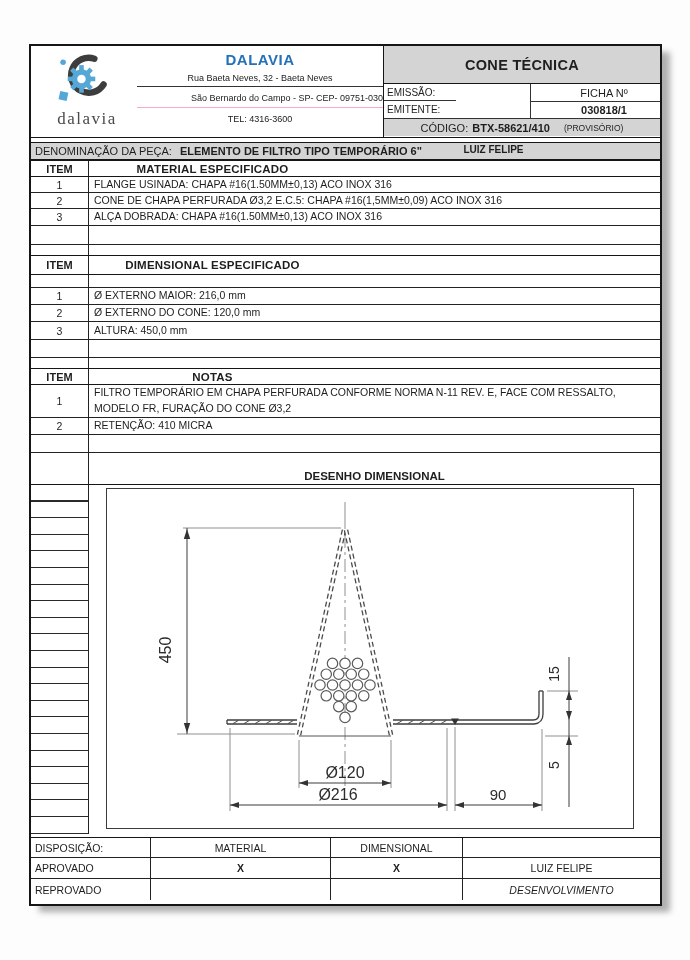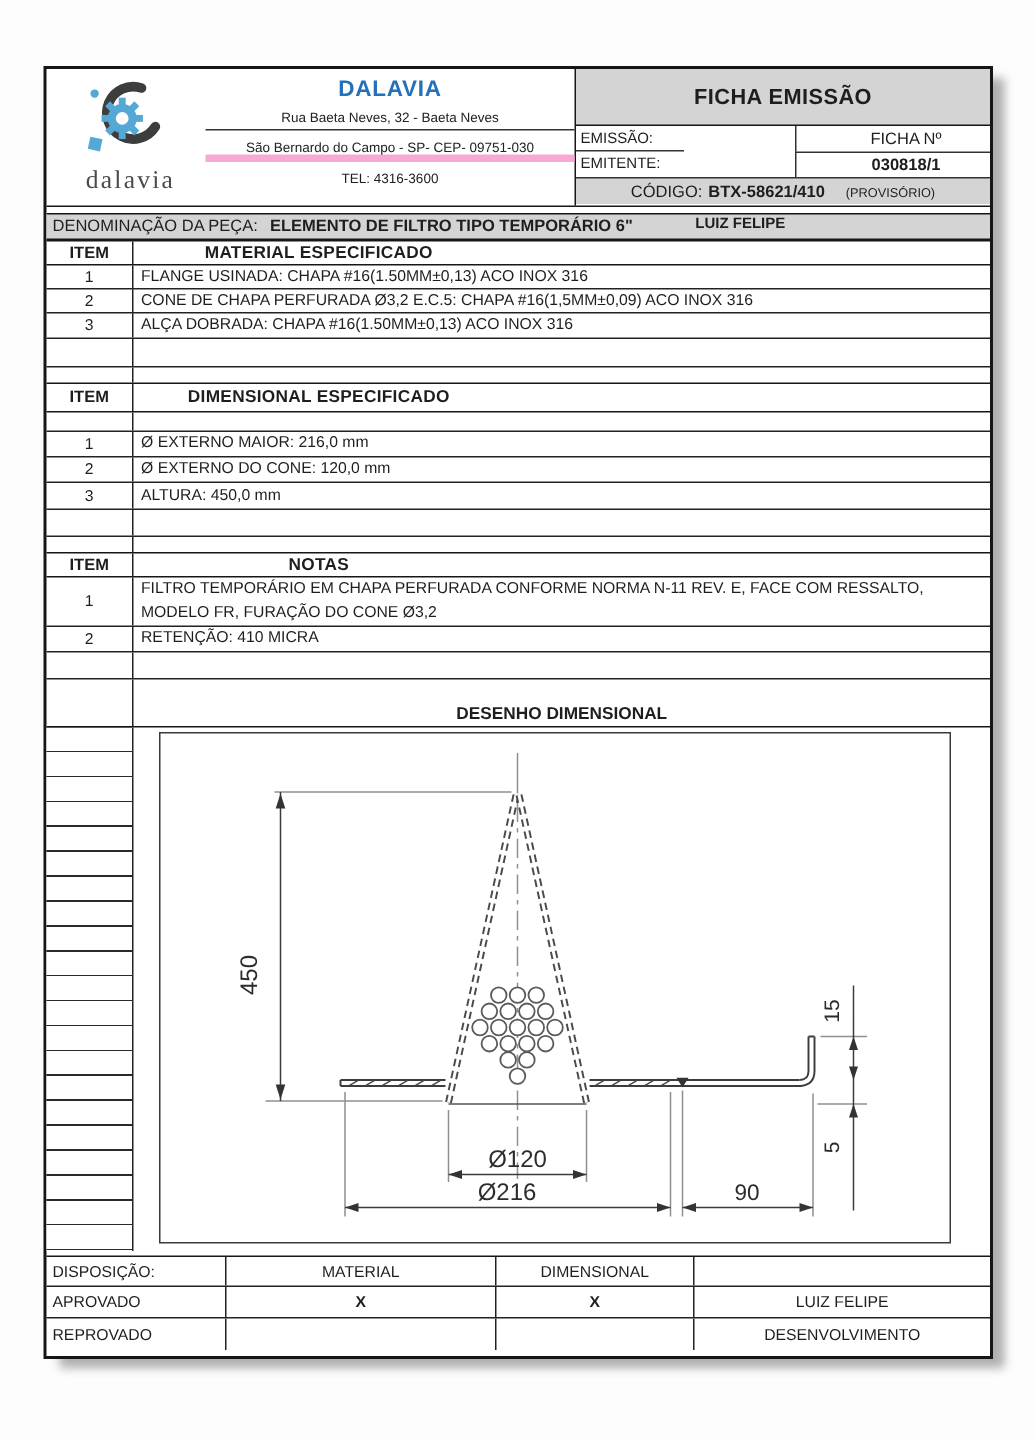--- a/index.html
+++ b/index.html
@@ -14,21 +14,21 @@
 
   
   .header { display:grid; grid-template-columns:352px 1fr; height:92px; border-bottom:1.5px solid #161616; }
   .company { position:relative; }
   .logo { position:absolute; left:6px; top:3px; width:100px; text-align:center; }
   .logo-text { font-family:"Liberation Serif", serif; font-size:17px; color:#4a4a4a; letter-spacing:1.5px; margin-top:-2px; }
   .company-lines { margin-left:106px; text-align:center; padding-top:5px; }
   .company-name { font-size:15px; font-weight:bold; color:var(--blue); letter-spacing:.5px; height:21px; }
   .addr { font-size:9px; color:#222; }
   .addr-row1 { height:15px; border-bottom:1px solid #333; padding-top:1px; }
-  .addr-row2 { height:21px; border-bottom:5px solid #f9a8d4; padding-top:6px; }
+  .addr-row2 { height:21px; border-bottom:1px solid #f9a8d4; padding-top:6px;text-align:right; }
   .addr-row3 { height:20px; padding-top:6px; }
 
   .doc-head { border-left:1.5px solid #161616; display:flex; flex-direction:column; }
   .doc-title { height:38px; background:var(--fill); border-bottom:1.5px solid #161616; display:flex; align-items:center; justify-content:center; font-weight:bold; font-size:14.5px; letter-spacing:.3px; }
   .doc-meta { display:grid; grid-template-columns:72px 1fr 130px; grid-auto-rows:17px; font-size:10px; }
   .doc-meta > div { display:flex; align-items:center;text-align:right; }
   .m-label { padding-left:3px; border-bottom:1px solid #333; }
   .m-value { justify-content:center; font-weight:bold; border-bottom:1px solid #333; border-left:1px solid #333;margin-top:48px; }
   .m-ficha { justify-content:center; border-left:1.5px solid #333; font-size:11px;padding-left:17px; }
   .m-ficha.vbold { font-weight:bold; border-bottom:1px solid #333; }
@@ -65,21 +65,21 @@
 
   
   .footer { border-top:1.5px solid #161616; }
   .f-row { display:grid; grid-template-columns:120px 180px 132px 1fr; border-bottom:1px solid #222; font-size:10.5px; align-items:center; }
   .f-row > div { height:100%; display:flex; align-items:center; }
   .f-c1 { padding-left:4px; border-right:1px solid #222; }
   .f-c2, .f-c3 { justify-content:center; border-right:1px solid #222; }
   .f-c4 { justify-content:center; }
   .fh20{height:20px} .fh21{height:21px}
   .bold { font-weight:bold; }
-  .italic { }
+  .italic { font-style:italic; }
 
   svg text { font-family:"Liberation Sans", sans-serif; fill:#2c2c2c; }
 </style>
 </head>
 <body>
 
 <div class="page">
   <div class="sheet">
 
     <div class="header">
@@ -105,21 +105,21 @@
           <div class="logo-text">dalavia</div>
         </div>
         <div class="company-lines">
           <div class="company-name">DALAVIA</div>
           <div class="addr addr-row1">Rua Baeta Neves, 32 - Baeta Neves</div>
           <div class="addr addr-row2">São Bernardo do Campo - SP- CEP- 09751-030</div>
           <div class="addr addr-row3">TEL: 4316-3600</div>
         </div>
       </div>
       <div class="doc-head">
-        <div class="doc-title">FICHA EMISSÃO</div>
+        <div class="doc-title">CONE TÉCNICA</div>
         <div class="doc-meta">
           <div class="m-label">EMISSÃO:</div>
           <div class="m-value">03/08/18</div>
           <div class="m-ficha">FICHA Nº</div>
           <div class="m-label" style="border-bottom:none">EMITENTE:</div>
           <div class="m-value" style="border-bottom:none">LUIZ FELIPE</div>
           <div class="m-ficha vbold" style="border-bottom:none; border-top:1px solid #333">030818/1</div>
         </div>
         <div class="doc-code" style="border-top:1px solid #333">
           <span>CÓDIGO:</span>

